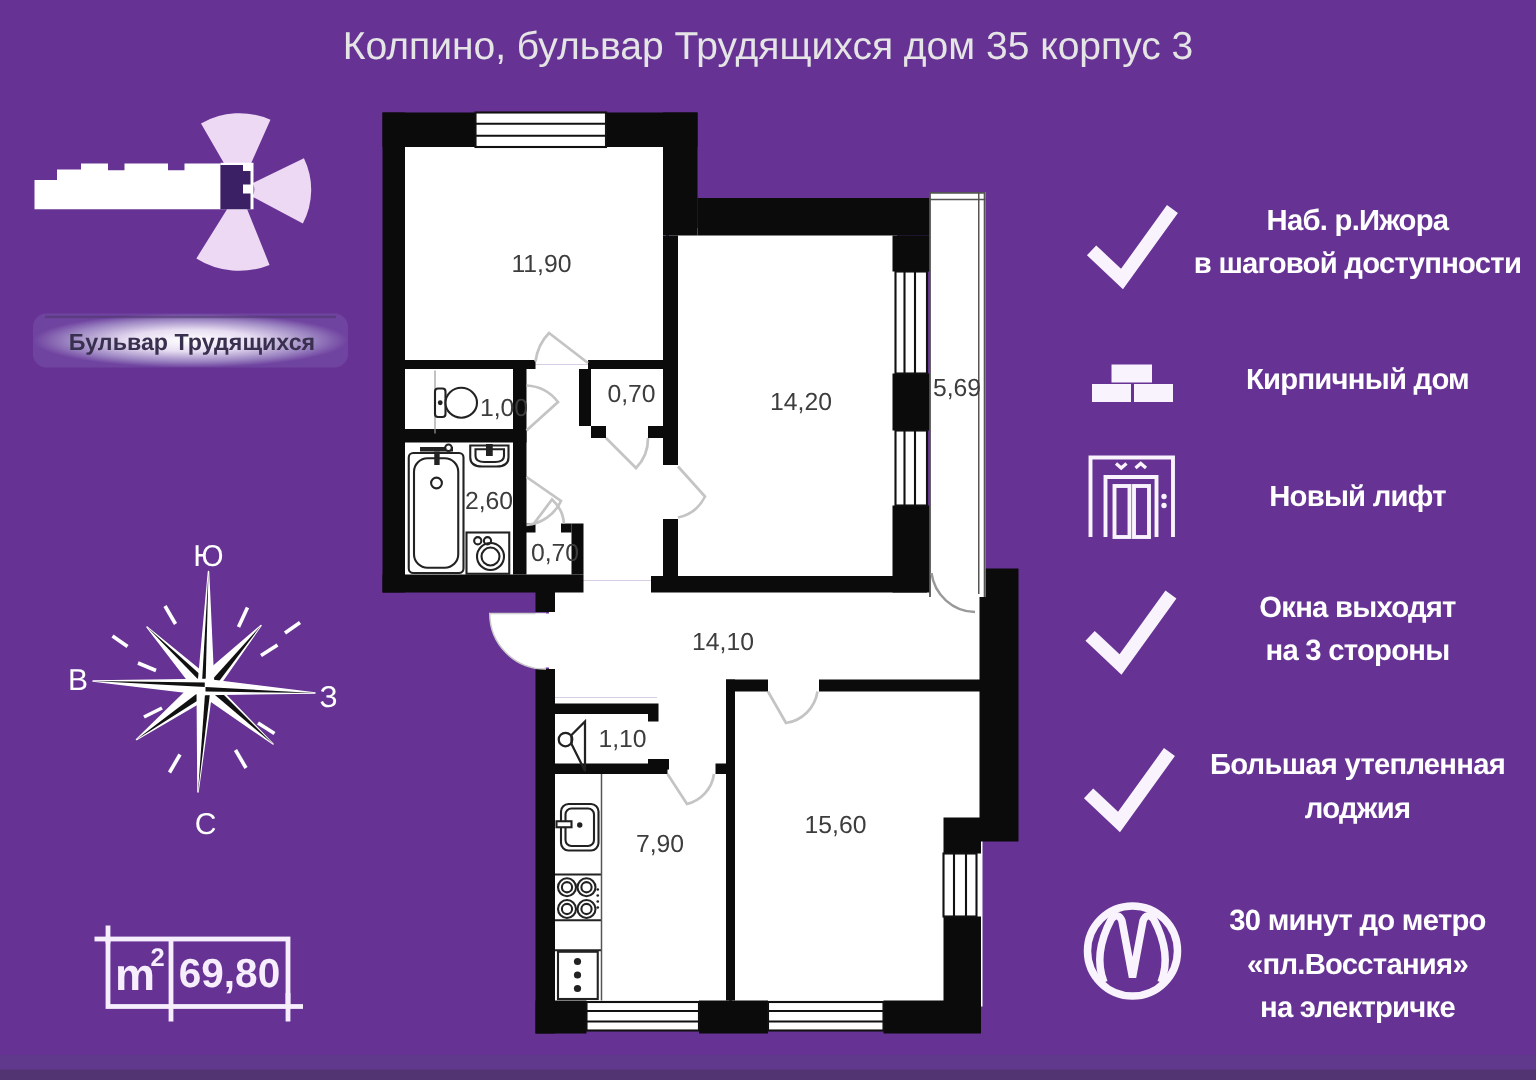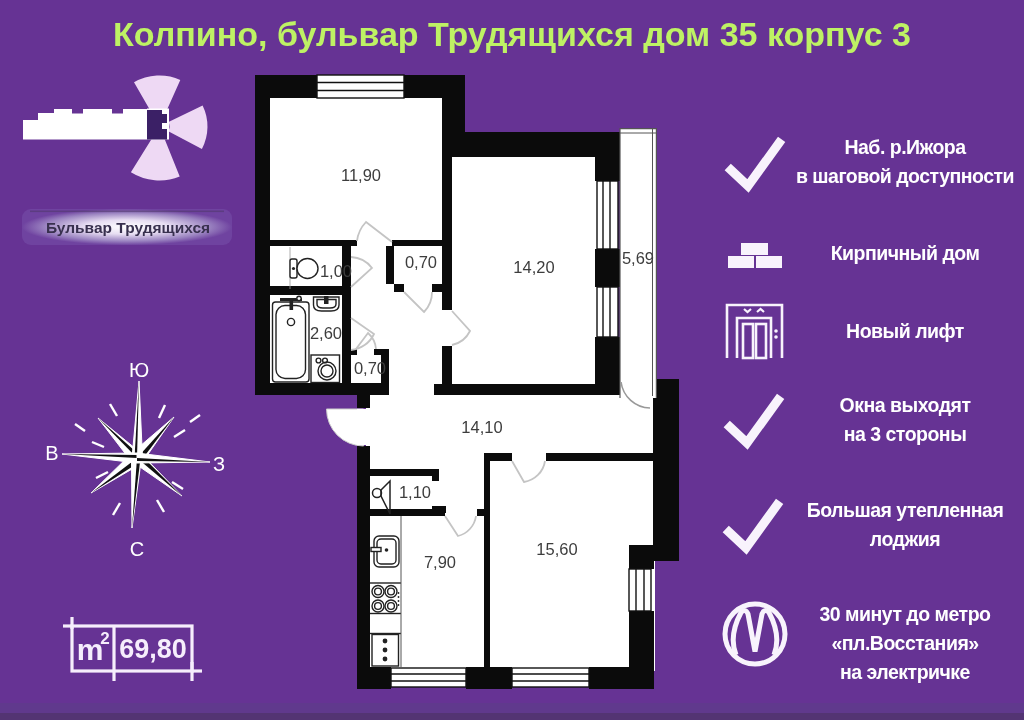--- a/index.html
+++ b/index.html
@@ -1,18 +1,18 @@
 <!DOCTYPE html>
 <html><head>
 <meta charset="utf-8">
 <style>
   html,body{margin:0;padding:0;}
   body{width:1024px;height:720px;overflow:hidden;font-family:"Liberation Sans",sans-serif;}
   .page{position:relative;width:1024px;height:720px;background:#663394;}
-  .title{position:absolute;left:0;top:15px;width:1024px;text-align:center;color:#bef264;font-weight:bold;font-size:34px;}
+  .title{position:absolute;left:0;top:15px;width:1024px;text-align:center;color:#e5e5e5;font-weight:normal;font-size:26px;}
   .feat{position:absolute;color:#ffffff;font-weight:bold;font-size:19.5px;letter-spacing:-0.5px;text-align:center;line-height:29px;width:320px;}
 </style>
 </head>
 <body>
 <div class="page">
 
   <div class="title">Колпино, бульвар Трудящихся дом 35 корпус 3</div>
 
   <svg width="1024" height="720" viewBox="0 0 1024 720" style="position:absolute;left:0;top:0;">
     <defs>

